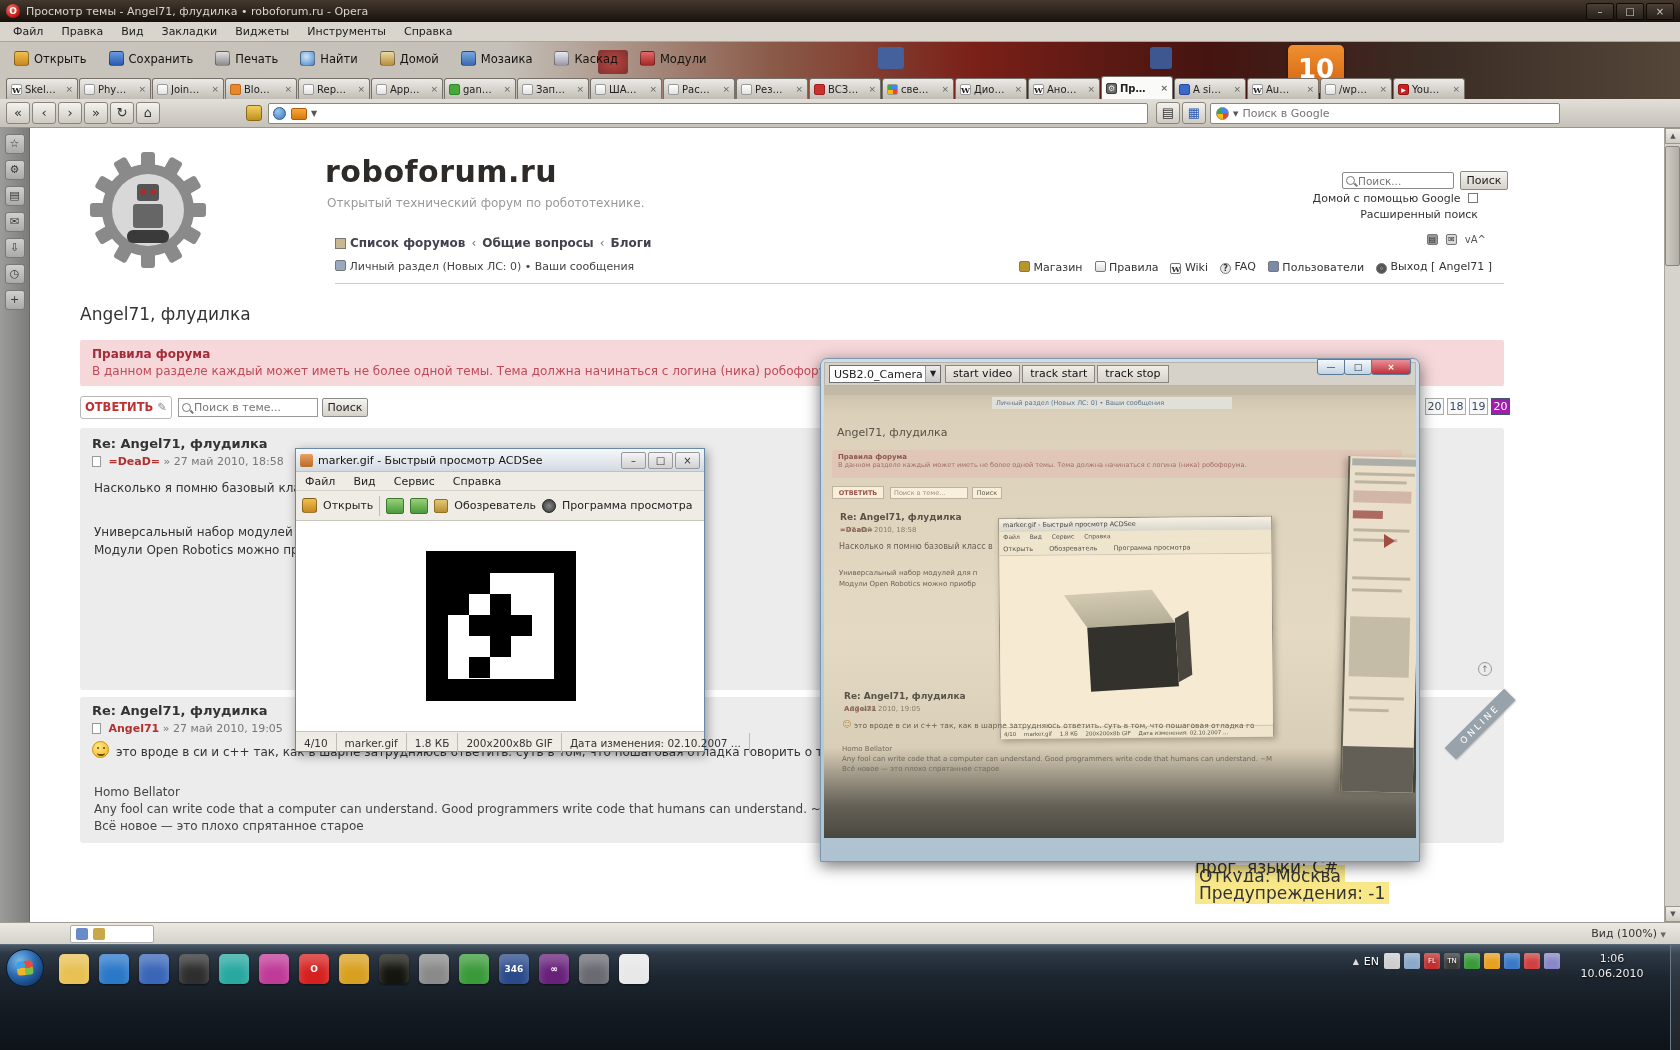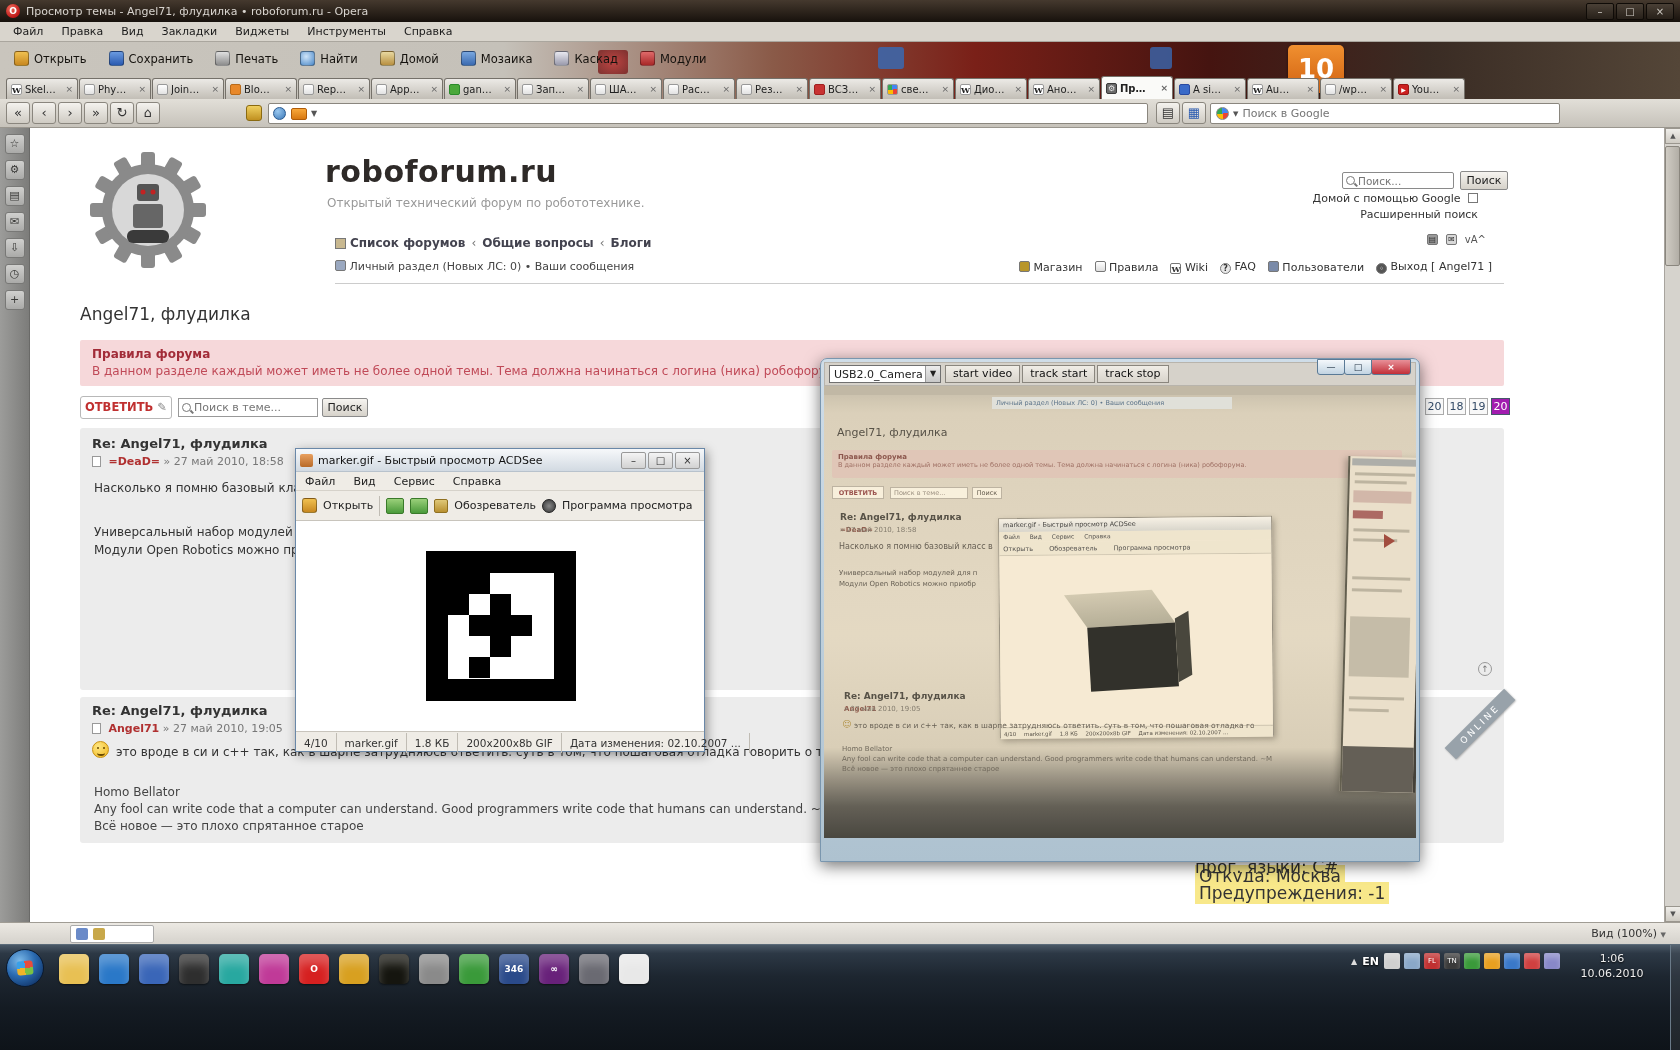--- a/index.html
+++ b/index.html
@@ -142,21 +142,21 @@
 .taskbar{left:0;top:944px;width:1680px;height:106px;background:linear-gradient(180deg,#4a5866 0%,#2c3845 8%,#1d2630 30%,#141b23 60%,#0e1319 100%);border-top:1px solid #5a6a78;z-index:50}
 .orb{left:6px;top:4px;width:38px;height:38px;border-radius:50%;background:radial-gradient(circle at 35% 30%,#7ab8e8,#2a6ab0 45%,#143a70 80%);border:1px solid #0a1a30;display:flex;align-items:center;justify-content:center}
 .flag{width:16px;height:14px;border-radius:3px;background:conic-gradient(#e84c3c 0 25%,#7ac143 0 50%,#f0b429 0 75%,#3aa0e8 0);transform:rotate(-6deg)}
 .ticons{left:54px;top:4px;display:flex}
 .tk{width:40px;height:40px;display:flex;align-items:center;justify-content:center}
 .tkchip{width:30px;height:30px;border-radius:5px;box-shadow:inset 0 10px 10px rgba(255,255,255,.25),0 1px 2px rgba(0,0,0,.5);color:#fff;font-weight:bold;font-size:9px;display:flex;align-items:center;justify-content:center}
 .tray{right:120px;top:8px;display:flex;align-items:center;gap:5px}
 .trchip{width:16px;height:16px;border-radius:2px;color:#fff;font-size:7px;display:flex;align-items:center;justify-content:center;box-shadow:inset 0 5px 5px rgba(255,255,255,.25)}
 .clock{right:28px;top:6px;width:80px;text-align:center;color:#eee;font-size:11px;text-shadow:0 1px 2px #000;line-height:15px}
 .showdesk{right:0;top:0;width:10px;height:106px;background:rgba(255,255,255,.08);border-left:1px solid #6a7a88}
-.lang{color:#fff;font-size:11px;font-weight:bold;text-shadow:0 1px 2px #000}
+.lang{color:#fff;font-size:11px;font-weight:normal;text-shadow:0 1px 2px #000}
 .hiddenarrow{color:#ddd;font-size:8px}
 </style>
 </head>
 <body>
 
 <div class="ab titlebar">
   <span class="o-logo">O</span>
   <span>Просмотр темы - Angel71, флудилка • roboforum.ru - Opera</span>
   <div class="winbtns">
     <span>–</span>

